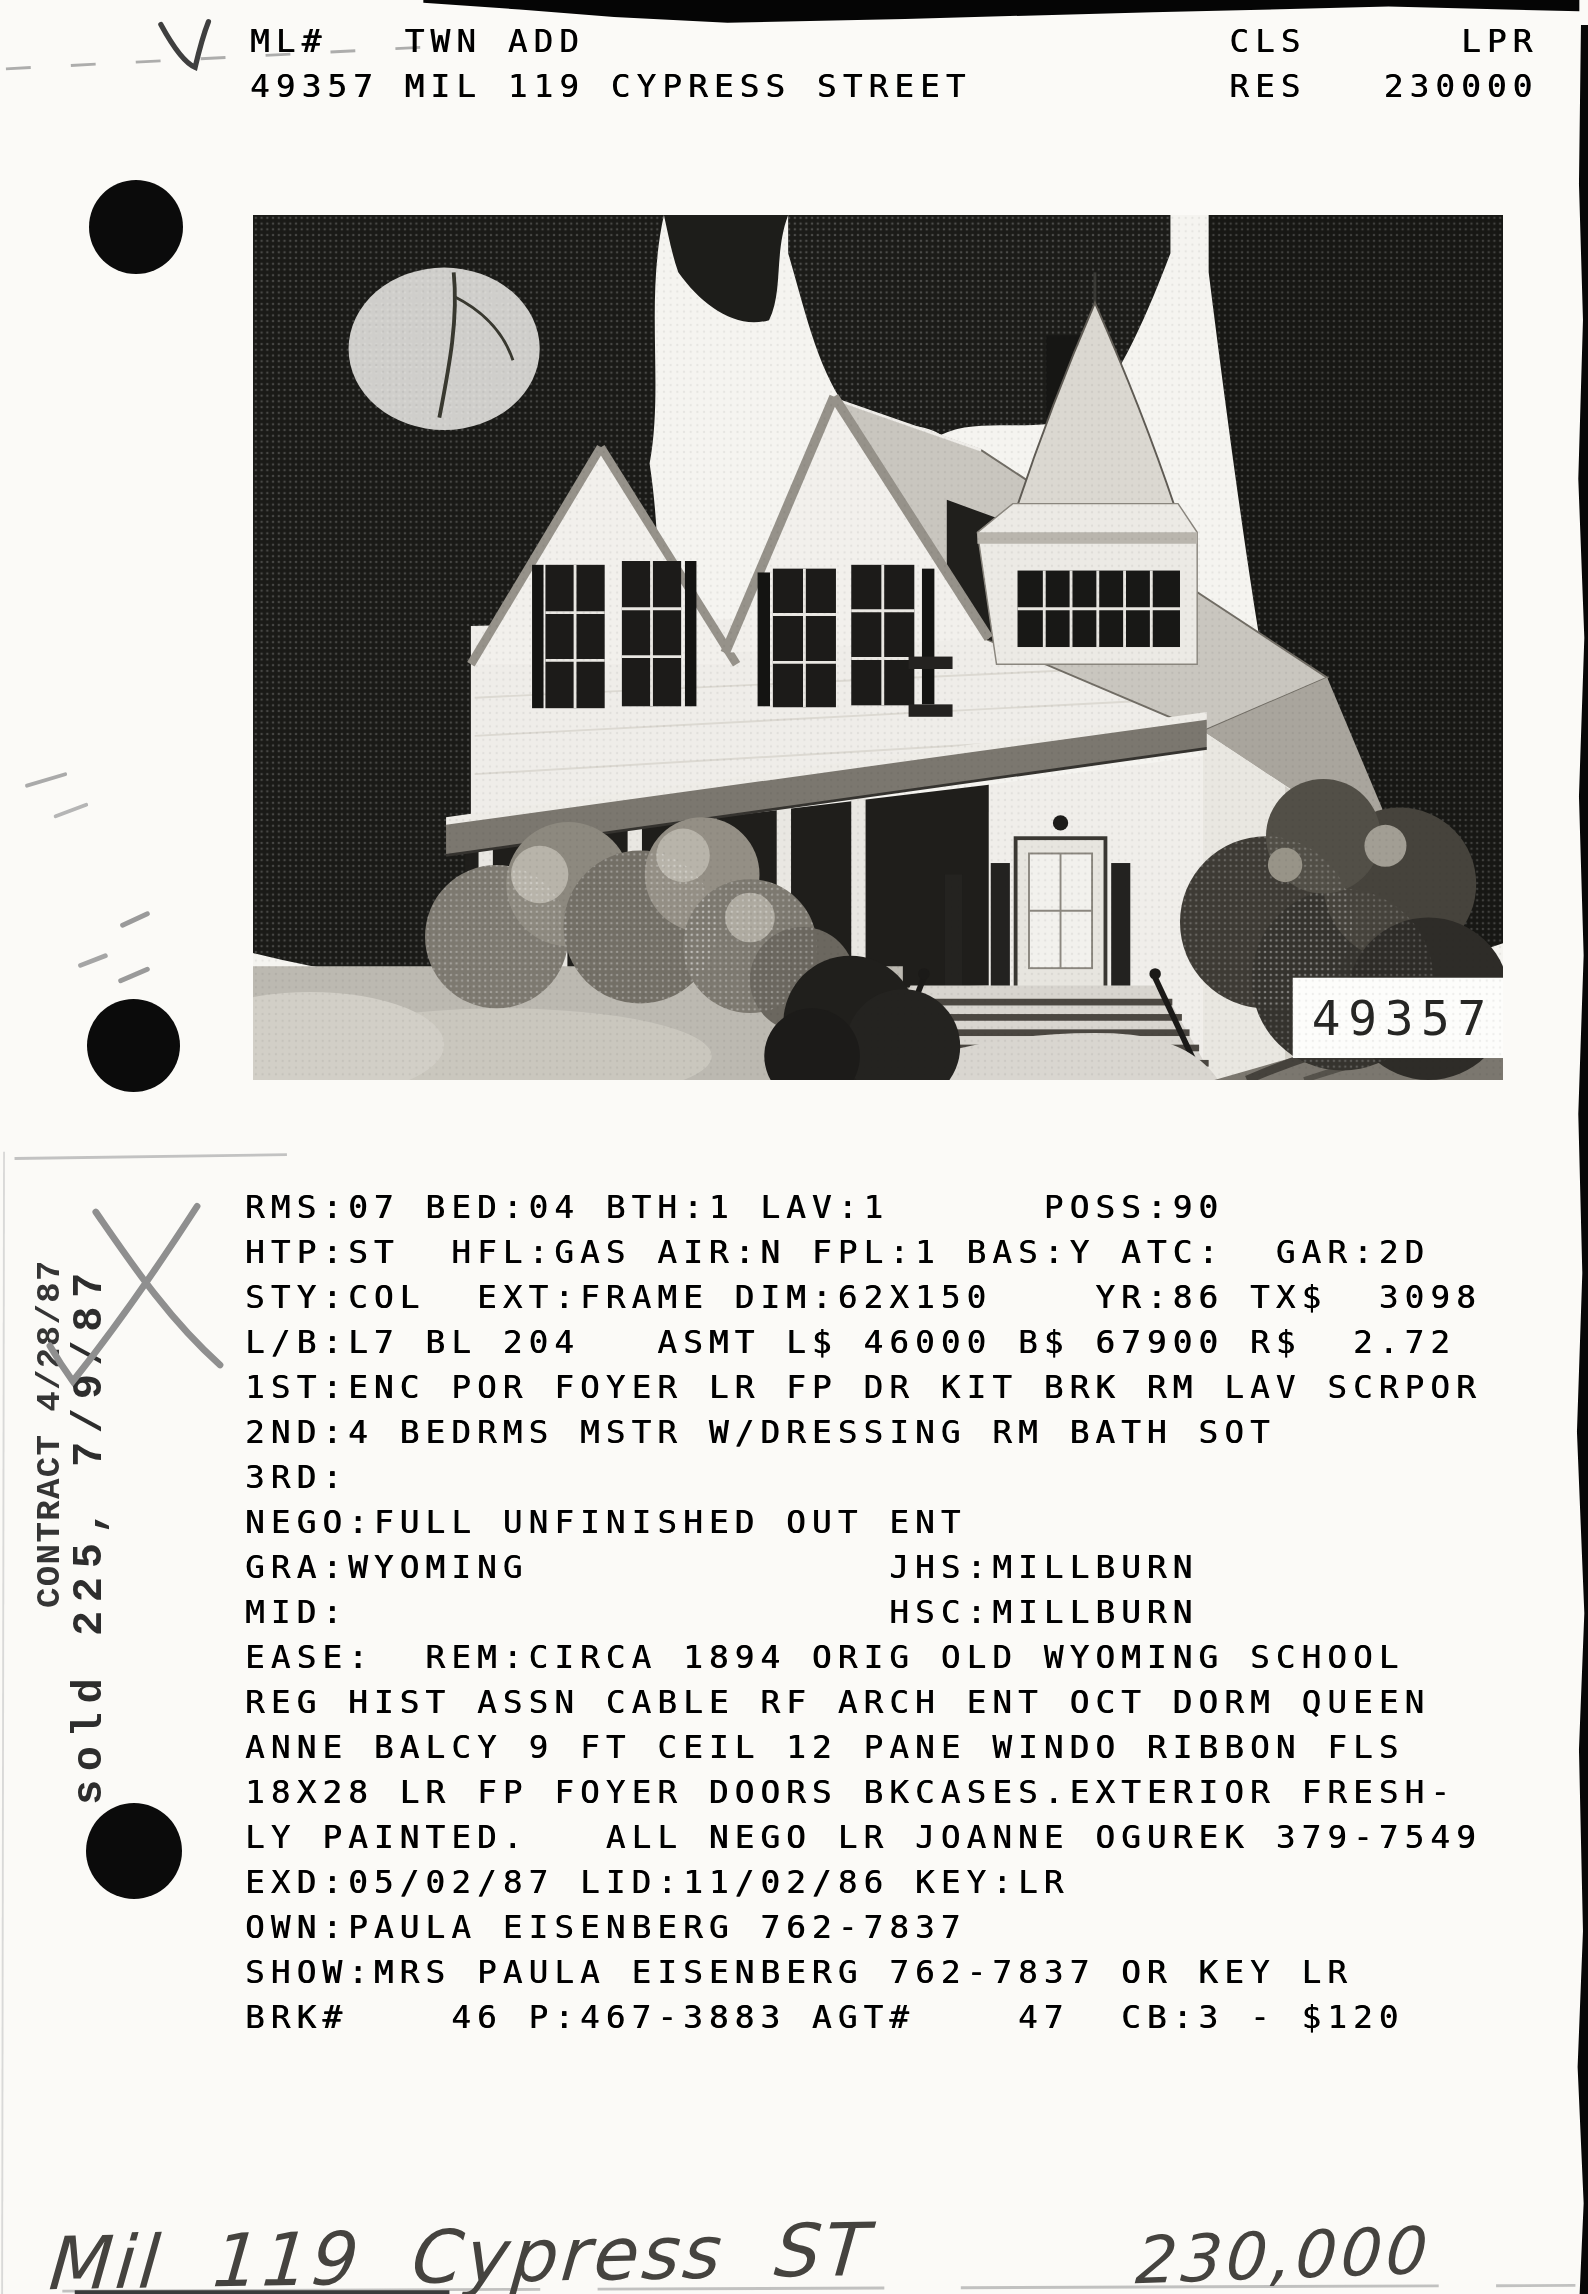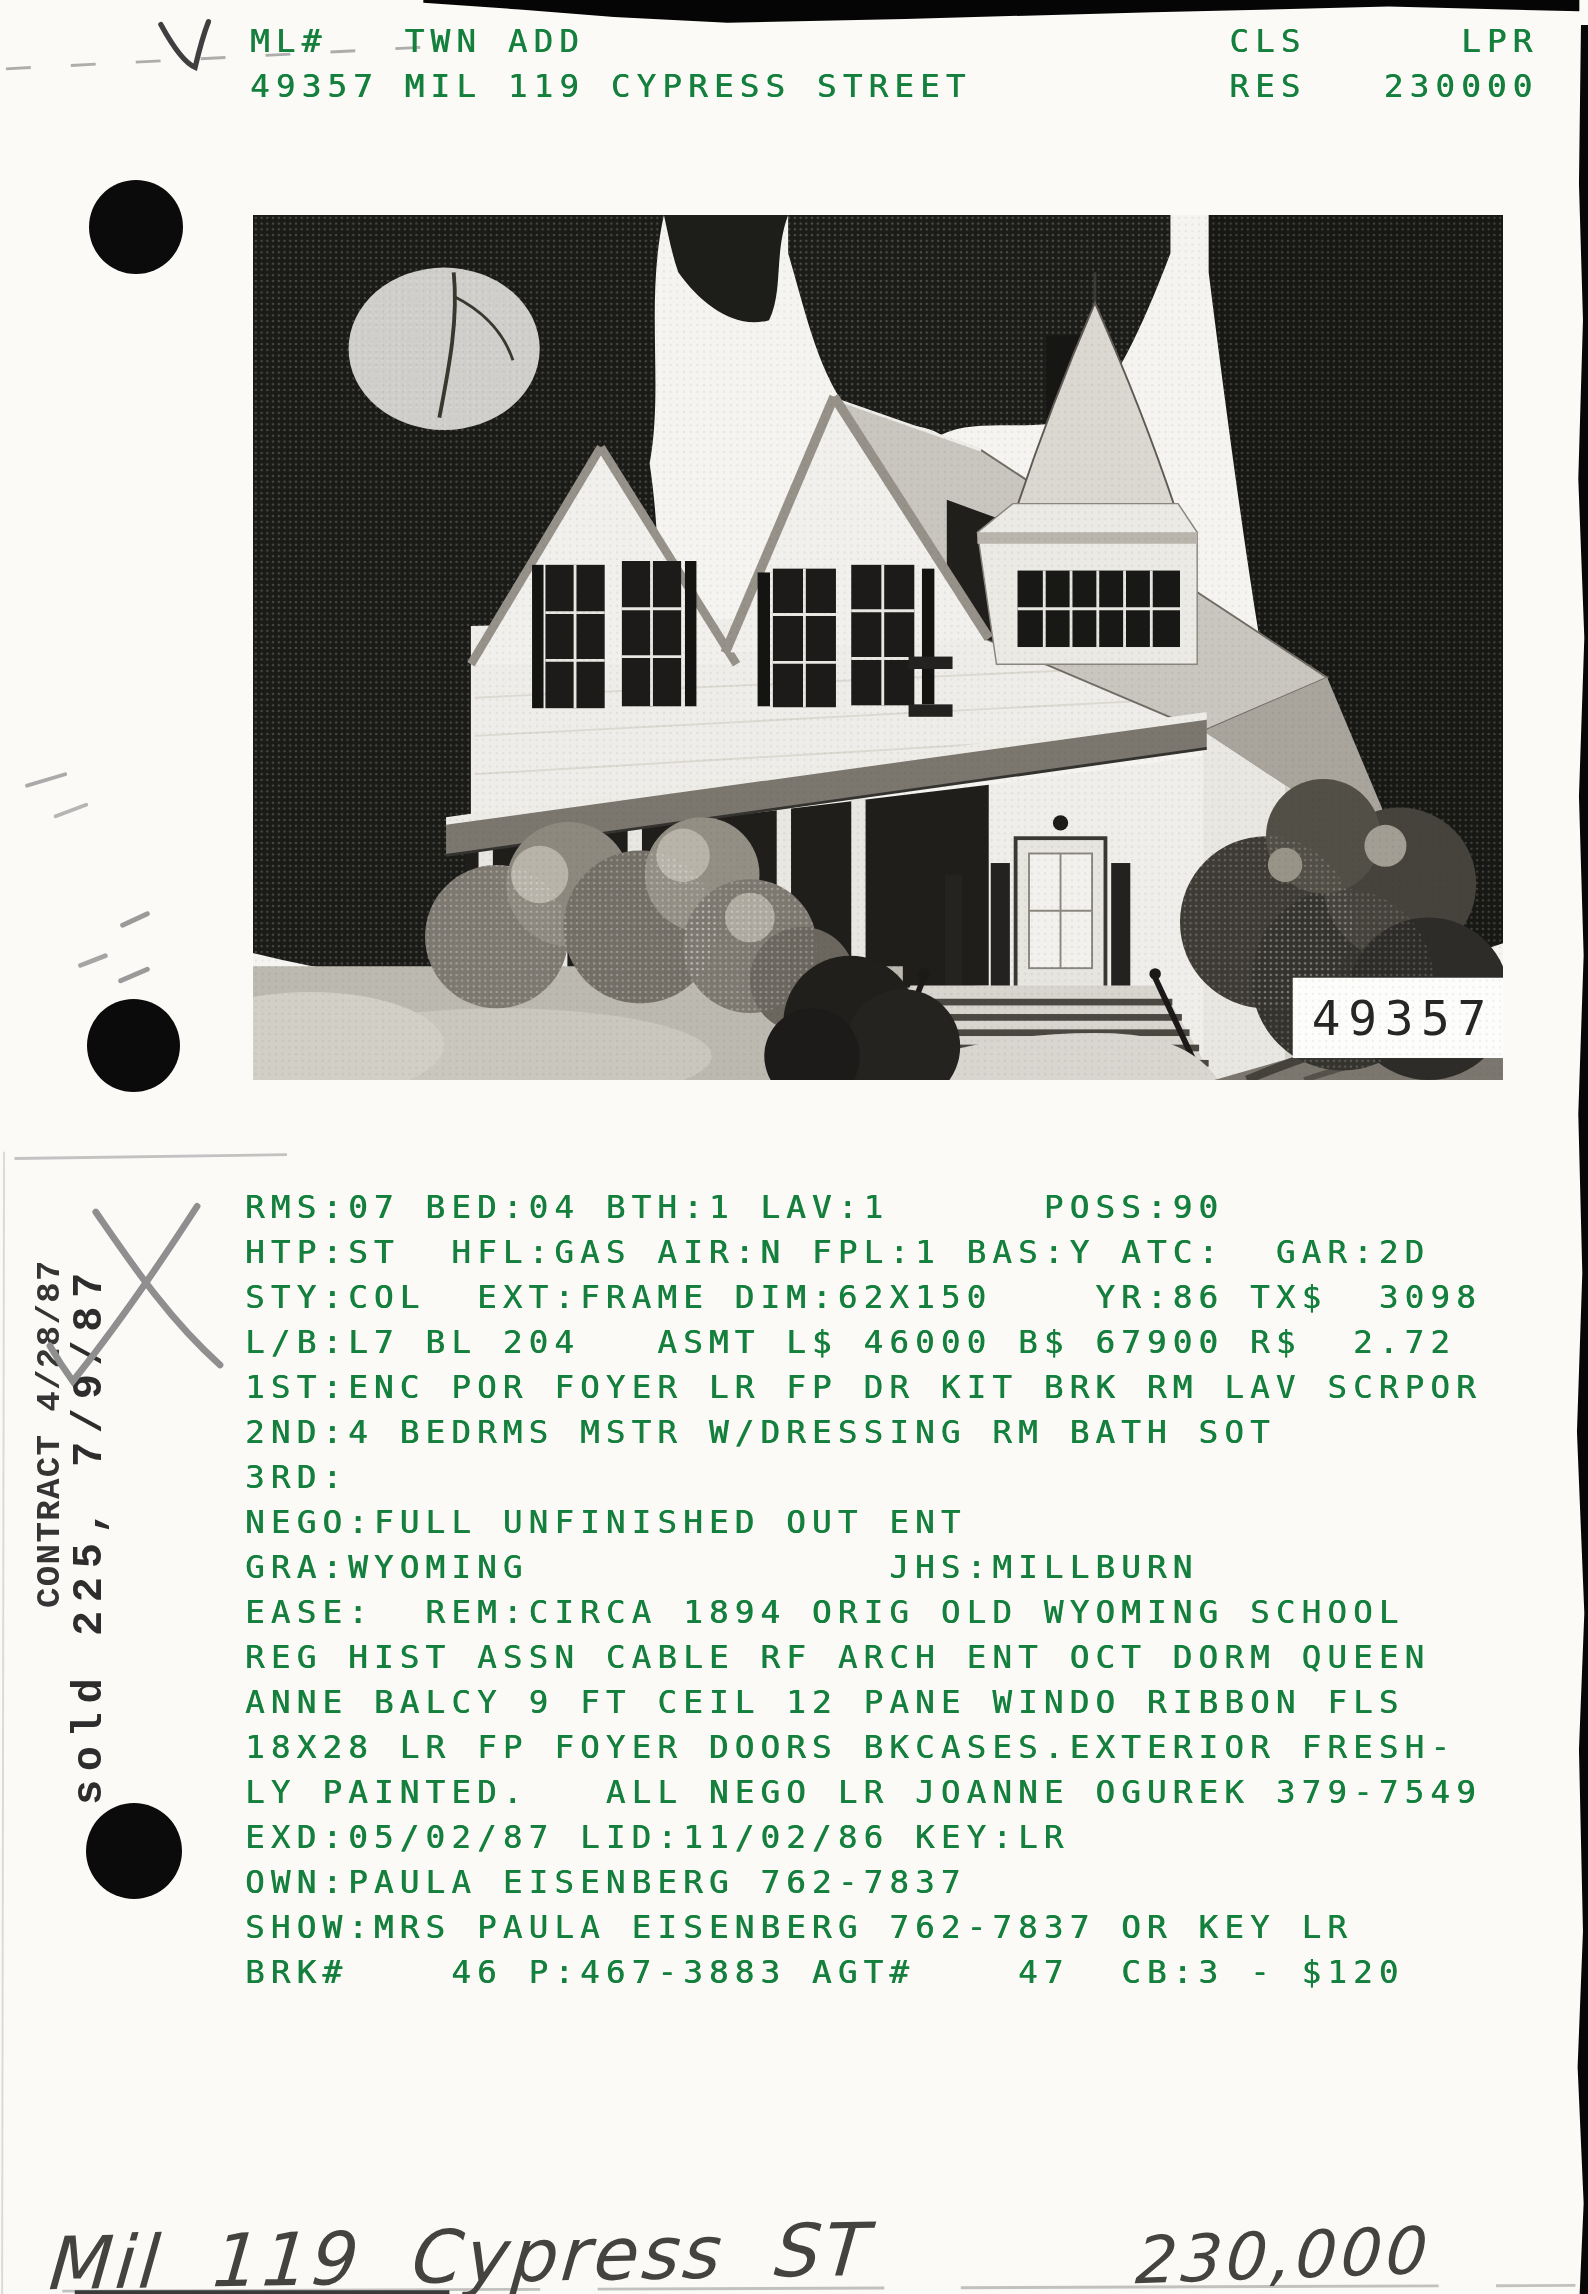--- a/index.html
+++ b/index.html
@@ -4,21 +4,21 @@
 <style>
   html,body{margin:0;padding:0;background:#ffffff;}
   .page{
     position:relative;width:1589px;height:2294px;overflow:hidden;
     background:#fbfaf7;
     font-family:"DejaVu Sans Mono", monospace;
   }
   .mono-line{
     font-family:"DejaVu Sans Mono", monospace;
     font-size:32.5px;line-height:45px;letter-spacing:6.2px;
-    white-space:pre;color:#15803d;text-shadow:0.6px 0 currentColor;
+    white-space:pre;color:#000000;text-shadow:0.6px 0 currentColor;
   }
   .header-block{position:absolute;left:250px;top:19px;}
   .listing-block{position:absolute;left:245px;top:1185px;}
   .hole{position:absolute;background:#0b0b0b;border-radius:50%;}
   .hole1{left:89px;top:180px;width:94px;height:94px;}
   .hole2{left:87px;top:999px;width:93px;height:93px;}
   .hole3{left:86px;top:1803px;width:96px;height:96px;}
   .photo{position:absolute;left:244px;top:215px;width:1250px;height:865px;margin-left:9px;}
   .photo svg{display:block;width:100%;height:100%;}
   .stamp{
@@ -274,20 +274,21 @@
   <div class="listing-block">
       <div class="mono-line">RMS:07 BED:04 BTH:1 LAV:1      POSS:90</div>
       <div class="mono-line">HTP:ST  HFL:GAS AIR:N FPL:1 BAS:Y ATC:  GAR:2D</div>
       <div class="mono-line">STY:COL  EXT:FRAME DIM:62X150    YR:86 TX$  3098</div>
       <div class="mono-line">L/B:L7 BL 204   ASMT L$ 46000 B$ 67900 R$  2.72</div>
       <div class="mono-line">1ST:ENC POR FOYER LR FP DR KIT BRK RM LAV SCRPOR</div>
       <div class="mono-line">2ND:4 BEDRMS MSTR W/DRESSING RM BATH SOT</div>
       <div class="mono-line">3RD:</div>
       <div class="mono-line">NEGO:FULL UNFINISHED OUT ENT</div>
       <div class="mono-line">GRA:WYOMING              JHS:MILLBURN</div>
+      <div class="mono-line">MID:                     HSC:MILLBURN</div>
       <div class="mono-line">EASE:  REM:CIRCA 1894 ORIG OLD WYOMING SCHOOL</div>
       <div class="mono-line">REG HIST ASSN CABLE RF ARCH ENT OCT DORM QUEEN</div>
       <div class="mono-line">ANNE BALCY 9 FT CEIL 12 PANE WINDO RIBBON FLS</div>
       <div class="mono-line">18X28 LR FP FOYER DOORS BKCASES.EXTERIOR FRESH-</div>
       <div class="mono-line">LY PAINTED.   ALL NEGO LR JOANNE OGUREK 379-7549</div>
       <div class="mono-line">EXD:05/02/87 LID:11/02/86 KEY:LR</div>
       <div class="mono-line">OWN:PAULA EISENBERG 762-7837</div>
       <div class="mono-line">SHOW:MRS PAULA EISENBERG 762-7837 OR KEY LR</div>
       <div class="mono-line">BRK#    46 P:467-3883 AGT#    47  CB:3 - $120</div>
     </div>

